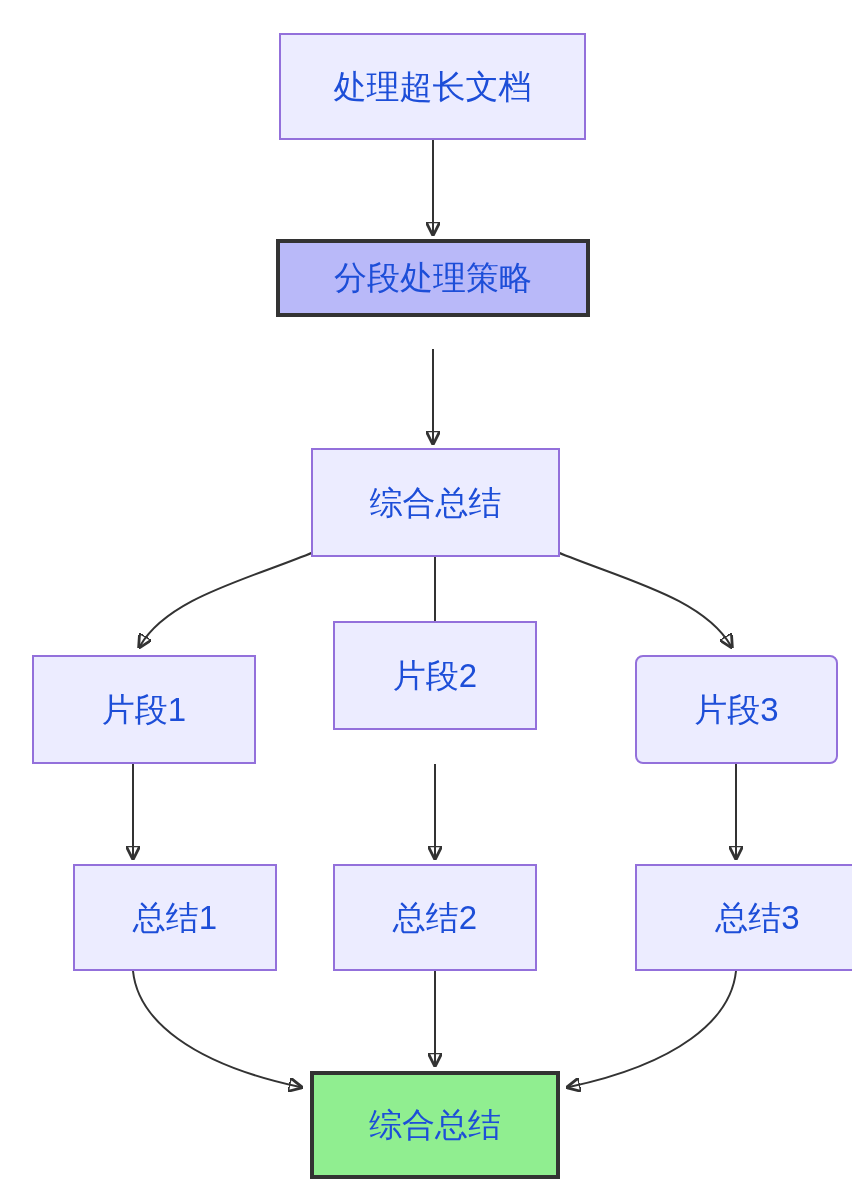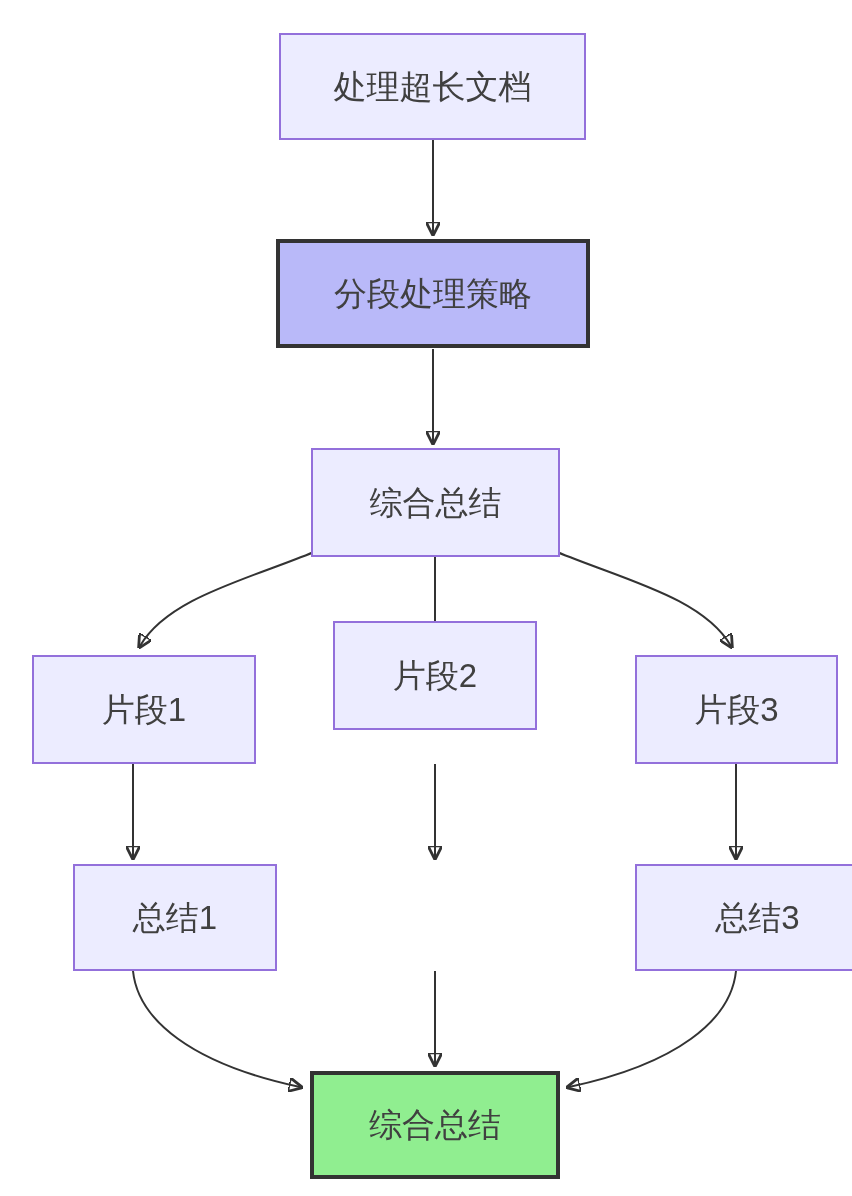--- a/index.html
+++ b/index.html
@@ -28,41 +28,41 @@
     stroke-width: 2;
   }
   .node {
     position: absolute;
     box-sizing: border-box;
     display: flex;
     align-items: center;
     justify-content: center;
     background: #ECECFF;
     border: 2px solid #9370DB;
-    color: #404040;
+    color: #1d4ed8;
     font-size: 33px;
     line-height: 1.2;
     white-space: nowrap;
     text-align: center;
   }
   .node--emphasis-purple {
     background: #B9B9F9;
     border: 4px solid #333333;
   }
   .node--emphasis-green {
     background: #90EE90;
     border: 4px solid #333333;
   }
   
   .n-a  { left: 279px; top: 33px;   width: 307px; height: 107px; }
-  .n-b  { left: 276px; top: 239px;  width: 314px; height: 109px; }
+  .n-b  { left: 276px; top: 239px;  width: 314px; height: 78px; }
   .n-c  { left: 311px; top: 448px;  width: 249px; height: 109px; }
   .n-s1 { left: 32px;  top: 655px;  width: 224px; height: 109px; }
   .n-s2 { left: 333px; top: 621px;  width: 204px; height: 109px; }
-  .n-s3 { left: 635px; top: 655px;  width: 203px; height: 109px; }
+  .n-s3 { left: 635px; top: 655px;  width: 203px; height: 109px; border-radius: 8px; }
   .n-z1 { left: 32px;  top: 864px;  width: 204px; height: 107px; margin-left: 41px; }
   .n-z2 { left: 333px; top: 864px;  width: 204px; height: 107px; }
   .n-z3 { left: 635px; top: 864px;  width: 245px; height: 107px; }
   .n-f  { left: 310px; top: 1071px; width: 250px; height: 108px; }
 </style>
 </head>
 <body>
 
 <div class="canvas">
 
@@ -106,20 +106,23 @@
   </div>
 
   <div class="node n-s3">
     <span>片段3</span>
   </div>
 
   <div class="node n-z1">
     <span>总结1</span>
   </div>
 
+  <div class="node n-z2">
+    <span>总结2</span>
+  </div>
 
   <div class="node n-z3">
     <span>总结3</span>
   </div>
 
   <div class="node node--emphasis-green n-f">
     <span>综合总结</span>
   </div>
 
 </div>

